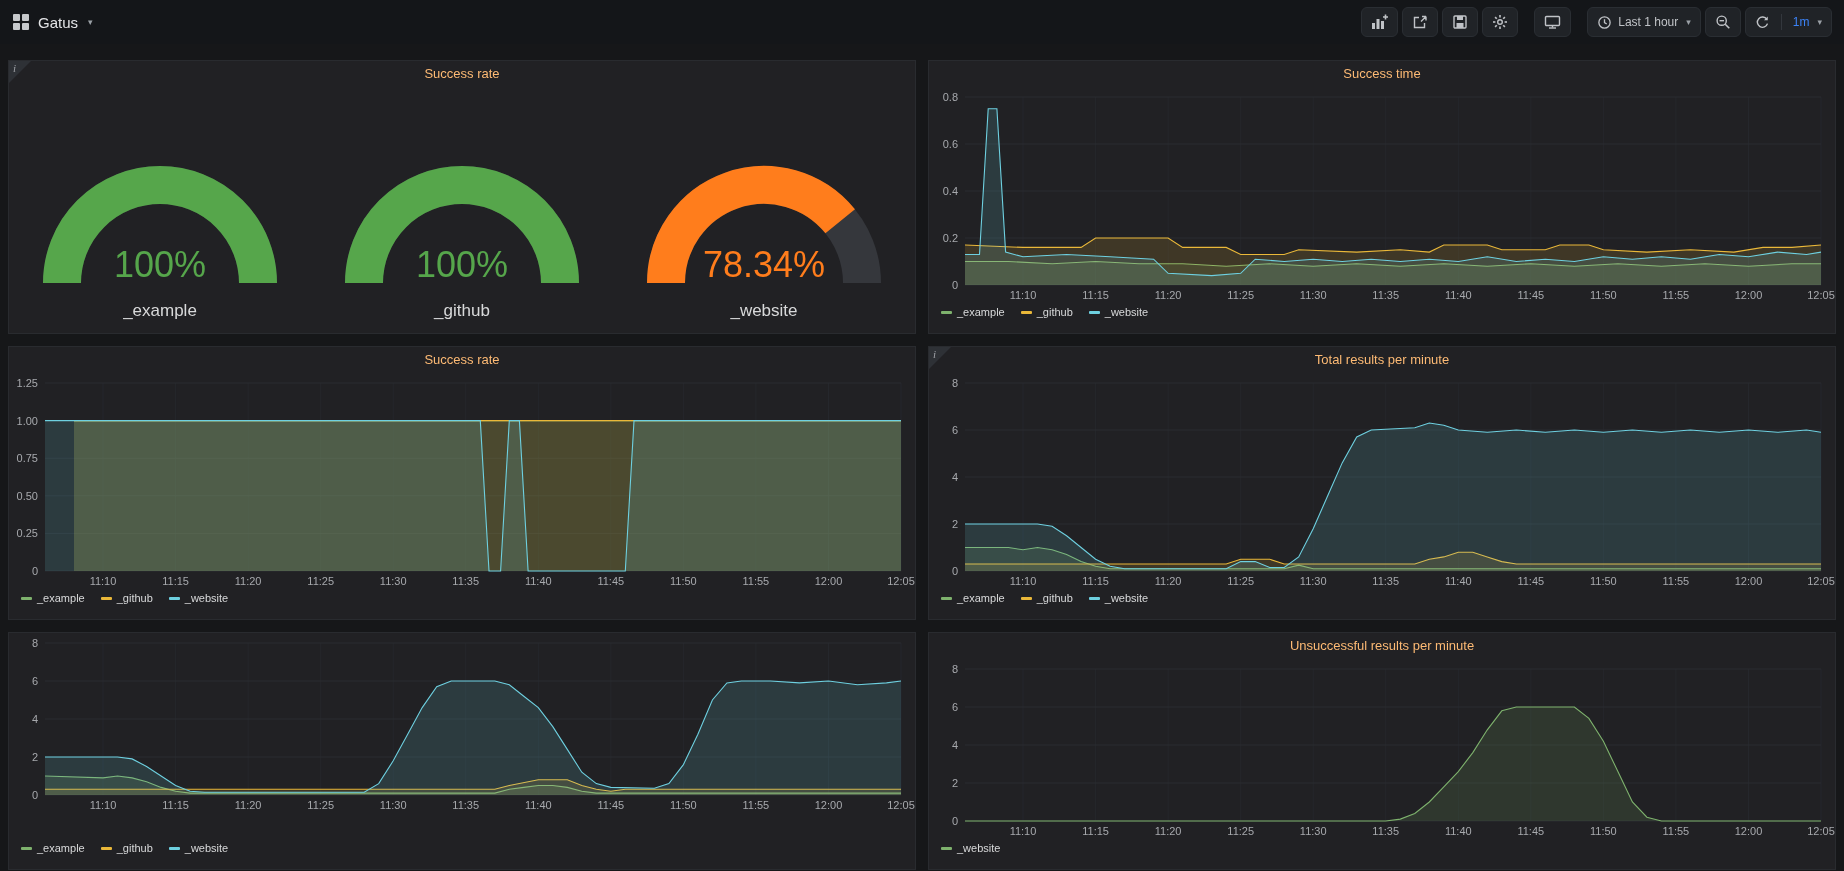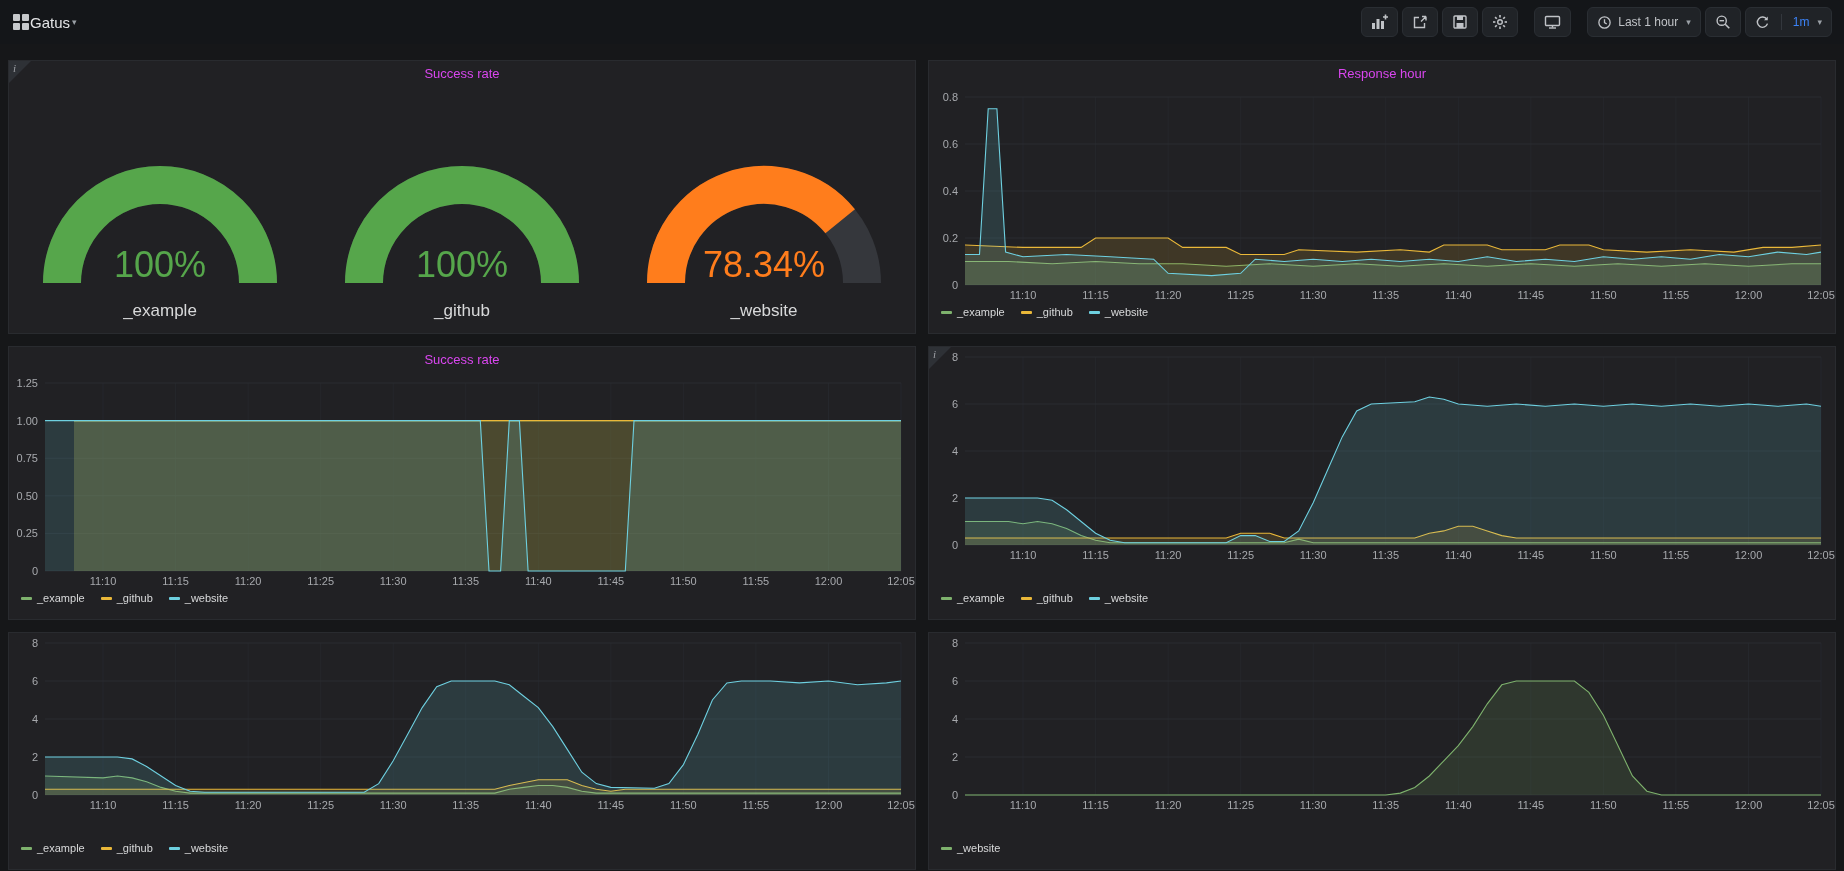--- a/index.html
+++ b/index.html
@@ -2,39 +2,39 @@
 <html><head>
 <meta charset="utf-8">
 <style>
   * { box-sizing: border-box; margin: 0; padding: 0; }
   html,body { width:1844px; height:871px; overflow:hidden; background:#161719;
               font-family:"Liberation Sans", sans-serif; color:#d8d9da; }
 
   
   .navbar { height:44px; display:flex; align-items:center; justify-content:space-between;
             padding:0 12px; background:#141619; }
-  .nav-left { display:flex; align-items:center; cursor:pointer; }
+  .nav-left { display:flex; align-items:center; gap:8px; cursor:pointer; }
   .nav-title { font-size:15px; font-weight:500; color:#e3e4e6; }
   .caret { font-size:9px; color:#9aa0a6; margin-left:2px; }
   .nav-right { display:flex; align-items:center; }
   .nav-btn { display:flex; align-items:center; gap:6px; height:30px; padding:0 9px;
              background:#202327; border:1px solid #2a2e33; border-radius:6px;
              color:#c0c3c7; font-size:12px; cursor:pointer; margin-left:4px; }
   .nav-btn svg { display:block; }
   .gap-left { margin-left:16px; }
   .btn-divider { width:1px; height:16px; background:#33373d; margin:0 5px; }
   .interval-label { color:#3b82f6; font-weight:500; }
 
   
   .dash { display:grid; grid-template-columns:1fr 1fr; grid-template-rows:274px 274px 238px;
           gap:12px; padding:16px 8px 0; }
   .panel { position:relative; background:#212124; border:1px solid #292b2f;
            display:flex; flex-direction:column; padding-bottom:12px; }
   .panel-title { height:26px; line-height:26px; text-align:center; font-size:13px;
-                 font-weight:500; color:#d946ef; cursor:pointer; flex:0 0 auto; }
+                 font-weight:500; color:#fdba74; cursor:pointer; flex:0 0 auto; }
   .chart { flex:1 1 auto; position:relative; overflow:hidden; }
   .legend { flex:0 0 18px; display:flex; align-items:center; gap:16px; padding-left:12px;
             font-size:11px; color:#d8d9da; }
   .legend-item { display:flex; align-items:center; gap:5px; cursor:pointer; }
   .legend-item .chip { width:11px; height:3px; border-radius:1px; display:inline-block; }
 
   
   .info-corner { position:absolute; top:0; left:0; width:0; height:0;
                  border-top:22px solid #2e3136; border-right:22px solid transparent;
                  cursor:pointer; z-index:2; }
@@ -163,21 +163,21 @@
          <path d="M 48 140 A 98 98 0 0 1 244.0 140.0" stroke="#35373c" stroke-width="38" fill="none"></path>
          <path d="M 48 140 A 98 98 0 0 1 222.2 78.3" stroke="#ff7d1c" stroke-width="38" fill="none"></path>
          <text x="146" y="134" fill="#ff7d1c" font-size="36" font-weight="500" text-anchor="middle">78.34%</text>
        </svg>
        <div class="gauge-label">_website</div>
         </div>
       </div>
   </section>
 
   <section class="panel">
-    <div class="panel-title">Response hour</div>
+    <div class="panel-title">Success time</div>
     <div class="chart"><svg width="906" height="216">
           <line x1="94.0" y1="10" x2="94.0" y2="198" stroke="#25272c"></line>
           <text x="94.0" y="212" fill="#a7a9ad" font-size="11" text-anchor="middle">11:10</text>
           <line x1="166.6" y1="10" x2="166.6" y2="198" stroke="#25272c"></line>
           <text x="166.6" y="212" fill="#a7a9ad" font-size="11" text-anchor="middle">11:15</text>
           <line x1="239.1" y1="10" x2="239.1" y2="198" stroke="#25272c"></line>
           <text x="239.1" y="212" fill="#a7a9ad" font-size="11" text-anchor="middle">11:20</text>
           <line x1="311.7" y1="10" x2="311.7" y2="198" stroke="#25272c"></line>
           <text x="311.7" y="212" fill="#a7a9ad" font-size="11" text-anchor="middle">11:25</text>
           <line x1="384.2" y1="10" x2="384.2" y2="198" stroke="#25272c"></line>
@@ -288,20 +288,21 @@
           <span class="chip" style="background:#6ed0e0"></span>
           <span>_website</span>
         </div>
       </div>
   </section>
 
   <section class="panel">
     <div class="info-corner">
         <span>i</span>
       </div>
+    <div class="panel-title">Total results per minute</div>
     <div class="chart"><svg width="906" height="216">
           <line x1="94.0" y1="10" x2="94.0" y2="198" stroke="#25272c"></line>
           <text x="94.0" y="212" fill="#a7a9ad" font-size="11" text-anchor="middle">11:10</text>
           <line x1="166.6" y1="10" x2="166.6" y2="198" stroke="#25272c"></line>
           <text x="166.6" y="212" fill="#a7a9ad" font-size="11" text-anchor="middle">11:15</text>
           <line x1="239.1" y1="10" x2="239.1" y2="198" stroke="#25272c"></line>
           <text x="239.1" y="212" fill="#a7a9ad" font-size="11" text-anchor="middle">11:20</text>
           <line x1="311.7" y1="10" x2="311.7" y2="198" stroke="#25272c"></line>
           <text x="311.7" y="212" fill="#a7a9ad" font-size="11" text-anchor="middle">11:25</text>
           <line x1="384.2" y1="10" x2="384.2" y2="198" stroke="#25272c"></line>
@@ -406,20 +407,21 @@
           <span>_github</span>
         </div>
         <div class="legend-item">
           <span class="chip" style="background:#6ed0e0"></span>
           <span>_website</span>
         </div>
       </div>
   </section>
 
   <section class="panel">
+    <div class="panel-title">Unsuccessful results per minute</div>
     <div class="chart"><svg width="906" height="180">
           <line x1="94.0" y1="10" x2="94.0" y2="162" stroke="#25272c"></line>
           <text x="94.0" y="176" fill="#a7a9ad" font-size="11" text-anchor="middle">11:10</text>
           <line x1="166.6" y1="10" x2="166.6" y2="162" stroke="#25272c"></line>
           <text x="166.6" y="176" fill="#a7a9ad" font-size="11" text-anchor="middle">11:15</text>
           <line x1="239.1" y1="10" x2="239.1" y2="162" stroke="#25272c"></line>
           <text x="239.1" y="176" fill="#a7a9ad" font-size="11" text-anchor="middle">11:20</text>
           <line x1="311.7" y1="10" x2="311.7" y2="162" stroke="#25272c"></line>
           <text x="311.7" y="176" fill="#a7a9ad" font-size="11" text-anchor="middle">11:25</text>
           <line x1="384.2" y1="10" x2="384.2" y2="162" stroke="#25272c"></line>

